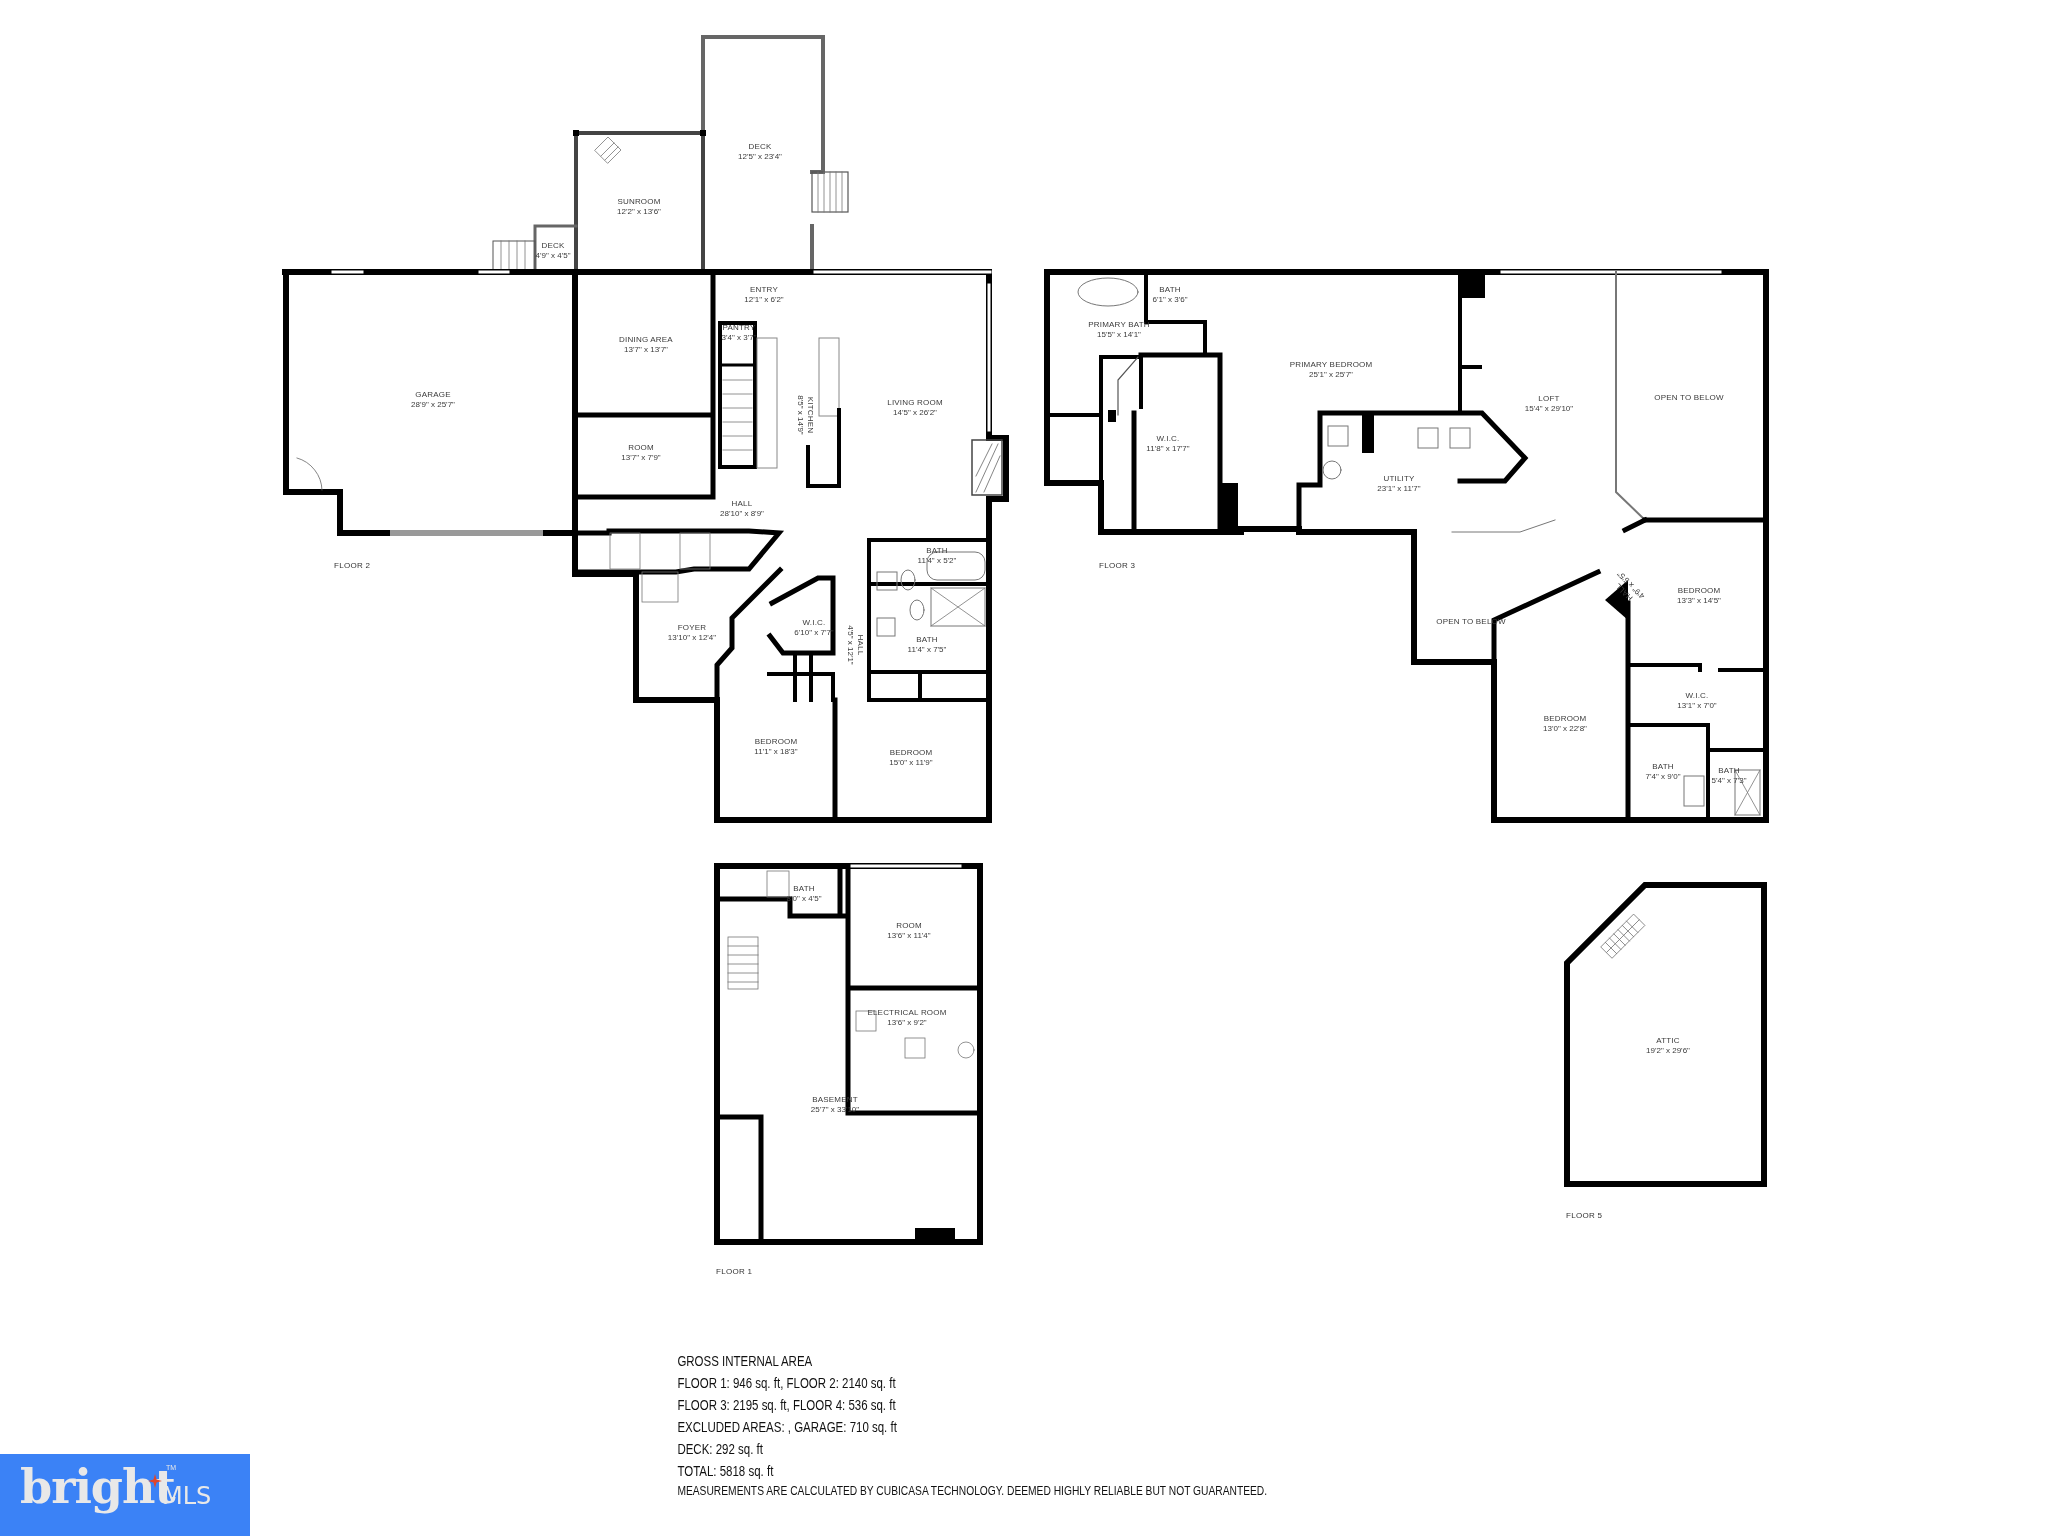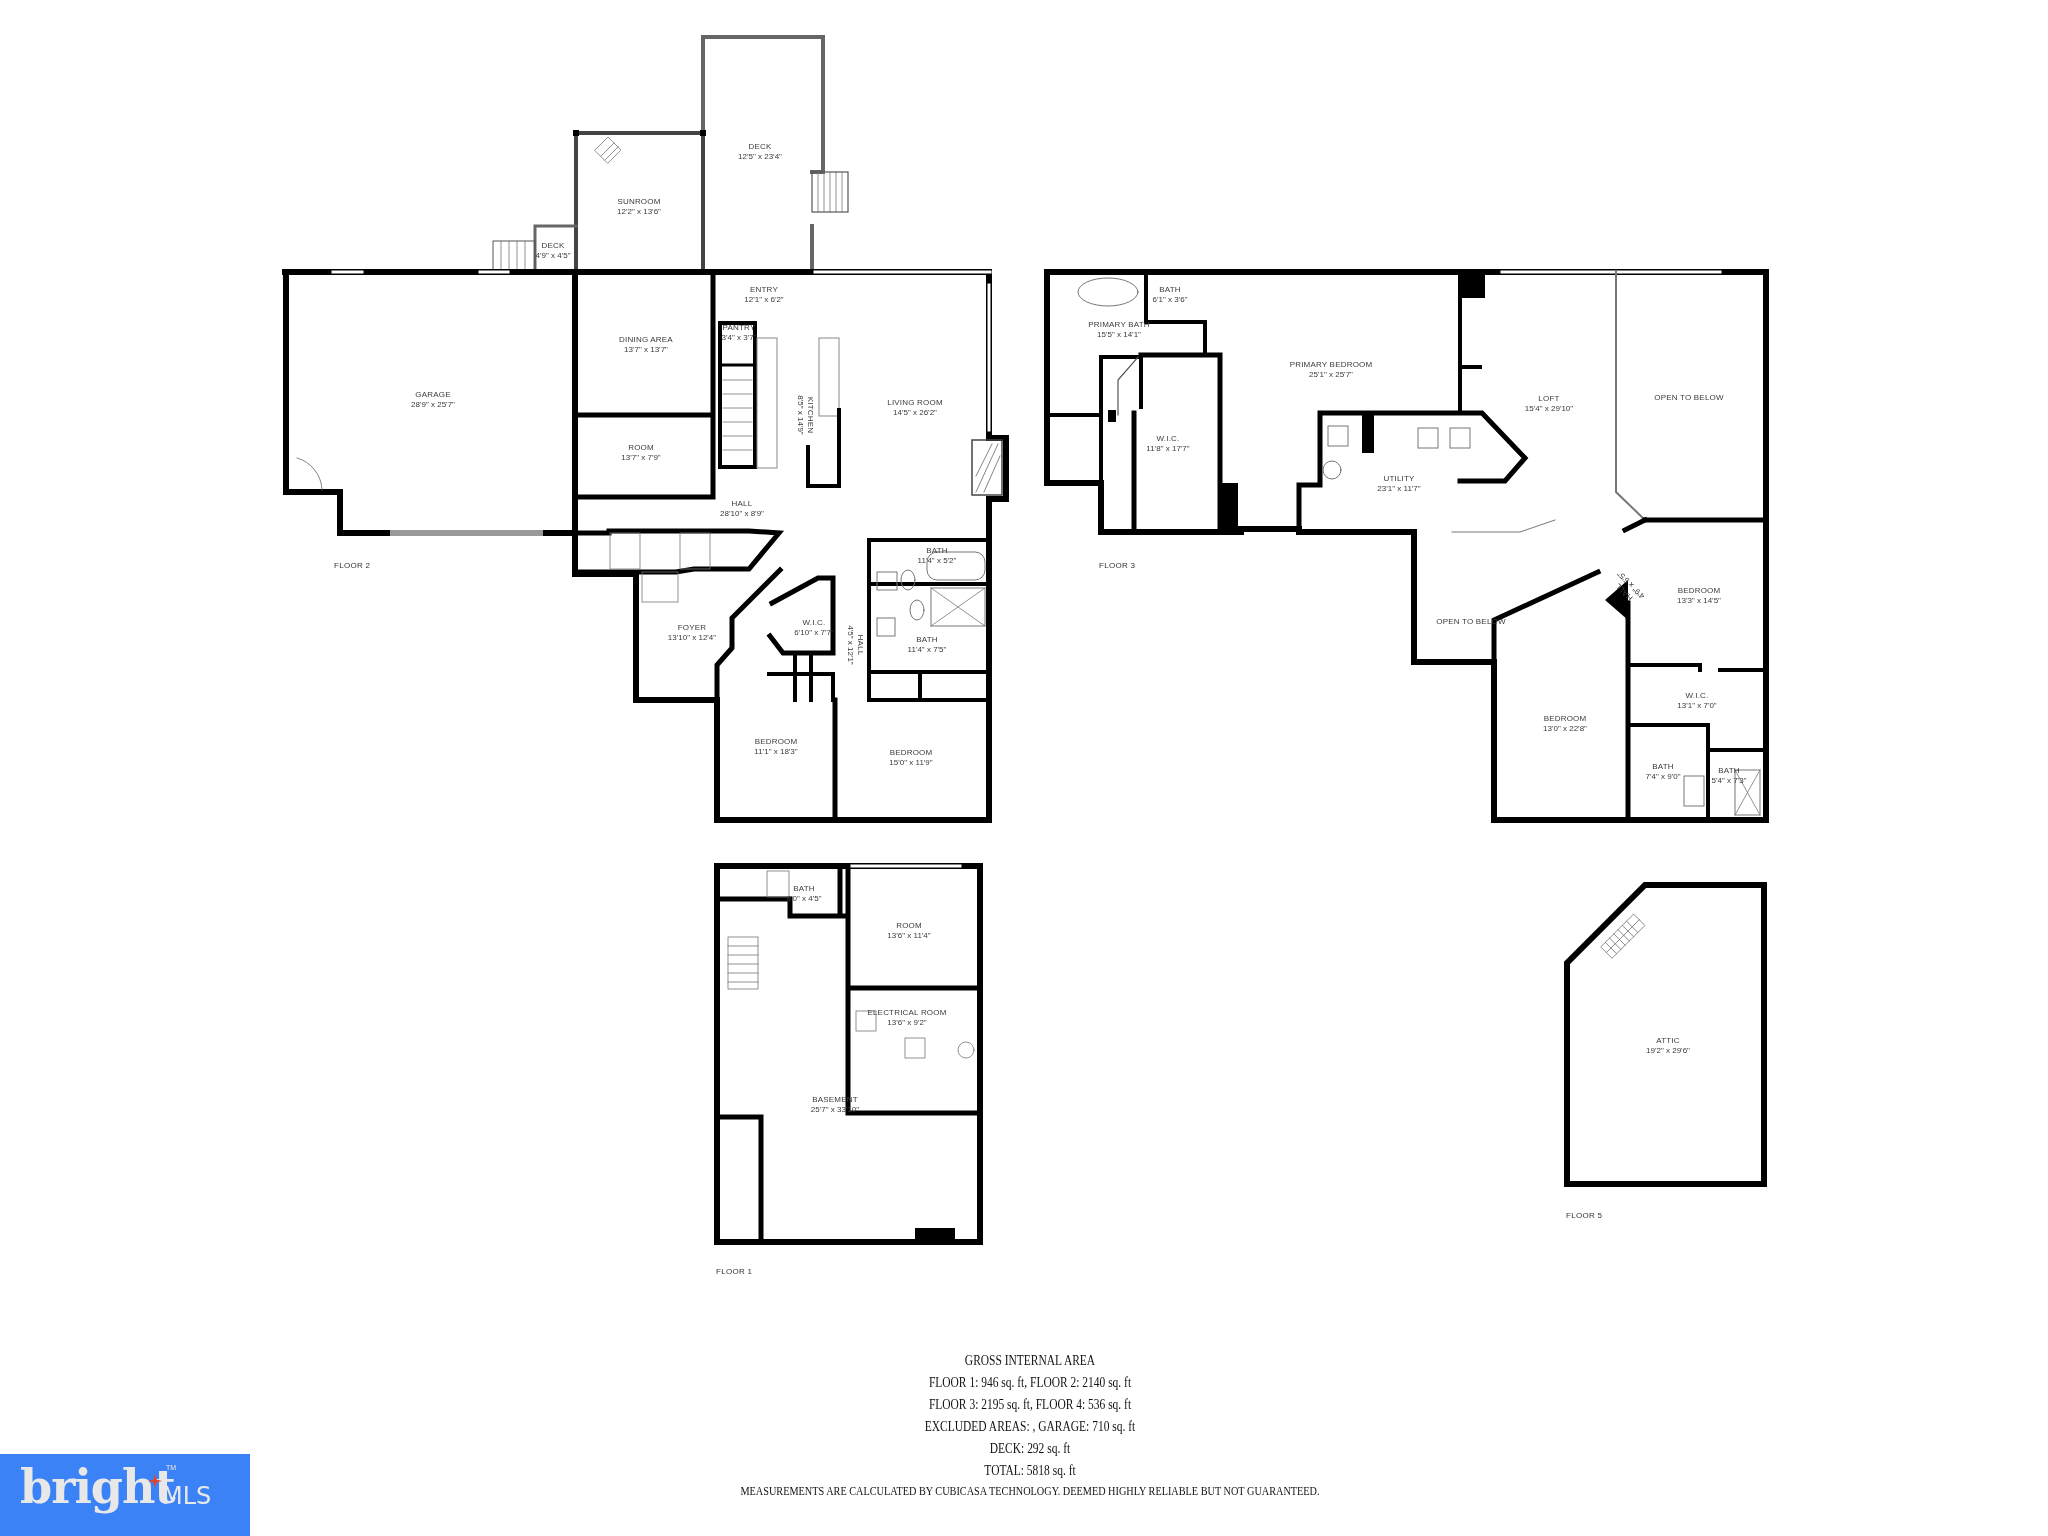--- a/index.html
+++ b/index.html
@@ -6,22 +6,22 @@
   body { width:2048px; height:1536px; position:relative; overflow:hidden;
          font-family:"Liberation Sans", "DejaVu Sans", sans-serif; color:#333; }
   #plan { position:absolute; left:0; top:0; width:2048px; height:1536px; }
   .room-label { position:absolute; text-align:center; transform:translate(-50%,-50%);
                 font-size:8px; line-height:10px; color:#3a3a3a; white-space:nowrap; }
   .room-label .name { display:block; letter-spacing:0.2px; }
   .room-label .dim { display:block; }
   .room-label.rot90 { transform:translate(-50%,-50%) rotate(90deg); }
   .room-label.rot180 { transform:translate(-50%,-50%) rotate(-135deg); }
   .floor-label { position:absolute; font-size:8px; color:#333; letter-spacing:0.3px; }
-  #summary { position:absolute; left:600px; top:1350px; width:860px; text-align:center;
-             font-family:Liberation Serif, serif; color:#111; }
+  #summary { position:absolute; left:600px; top:1350px; width:860px; text-align:left;
+             font-family:Liberation Sans, sans-serif; color:#111; }
   #summary .line { font-size:14px; line-height:22px; transform:scaleX(0.82); }
   #summary .disclaimer { font-size:12.5px; line-height:18px; transform:scaleX(0.82); white-space:nowrap; }
   #logo { position:absolute; left:0; top:1454px; width:250px; height:82px; background:#3b82f6; }
   #logo .brand { position:absolute; left:20px; top:6px; font-family:"DejaVu Serif", serif;
                  font-size:46px; font-weight:bold; color:#e8e8e8; letter-spacing:-1px; }
   #logo .mls { position:absolute; left:162px; top:28px; font-family:"DejaVu Sans", sans-serif;
                font-size:24px; color:#e8e8e8; }
   #logo .tm { position:absolute; left:166px; top:10px; font-size:7px; color:#e8e8e8; }
   #logo .star { position:absolute; left:148px; top:20px; width:14px; height:14px; }
 </style>

